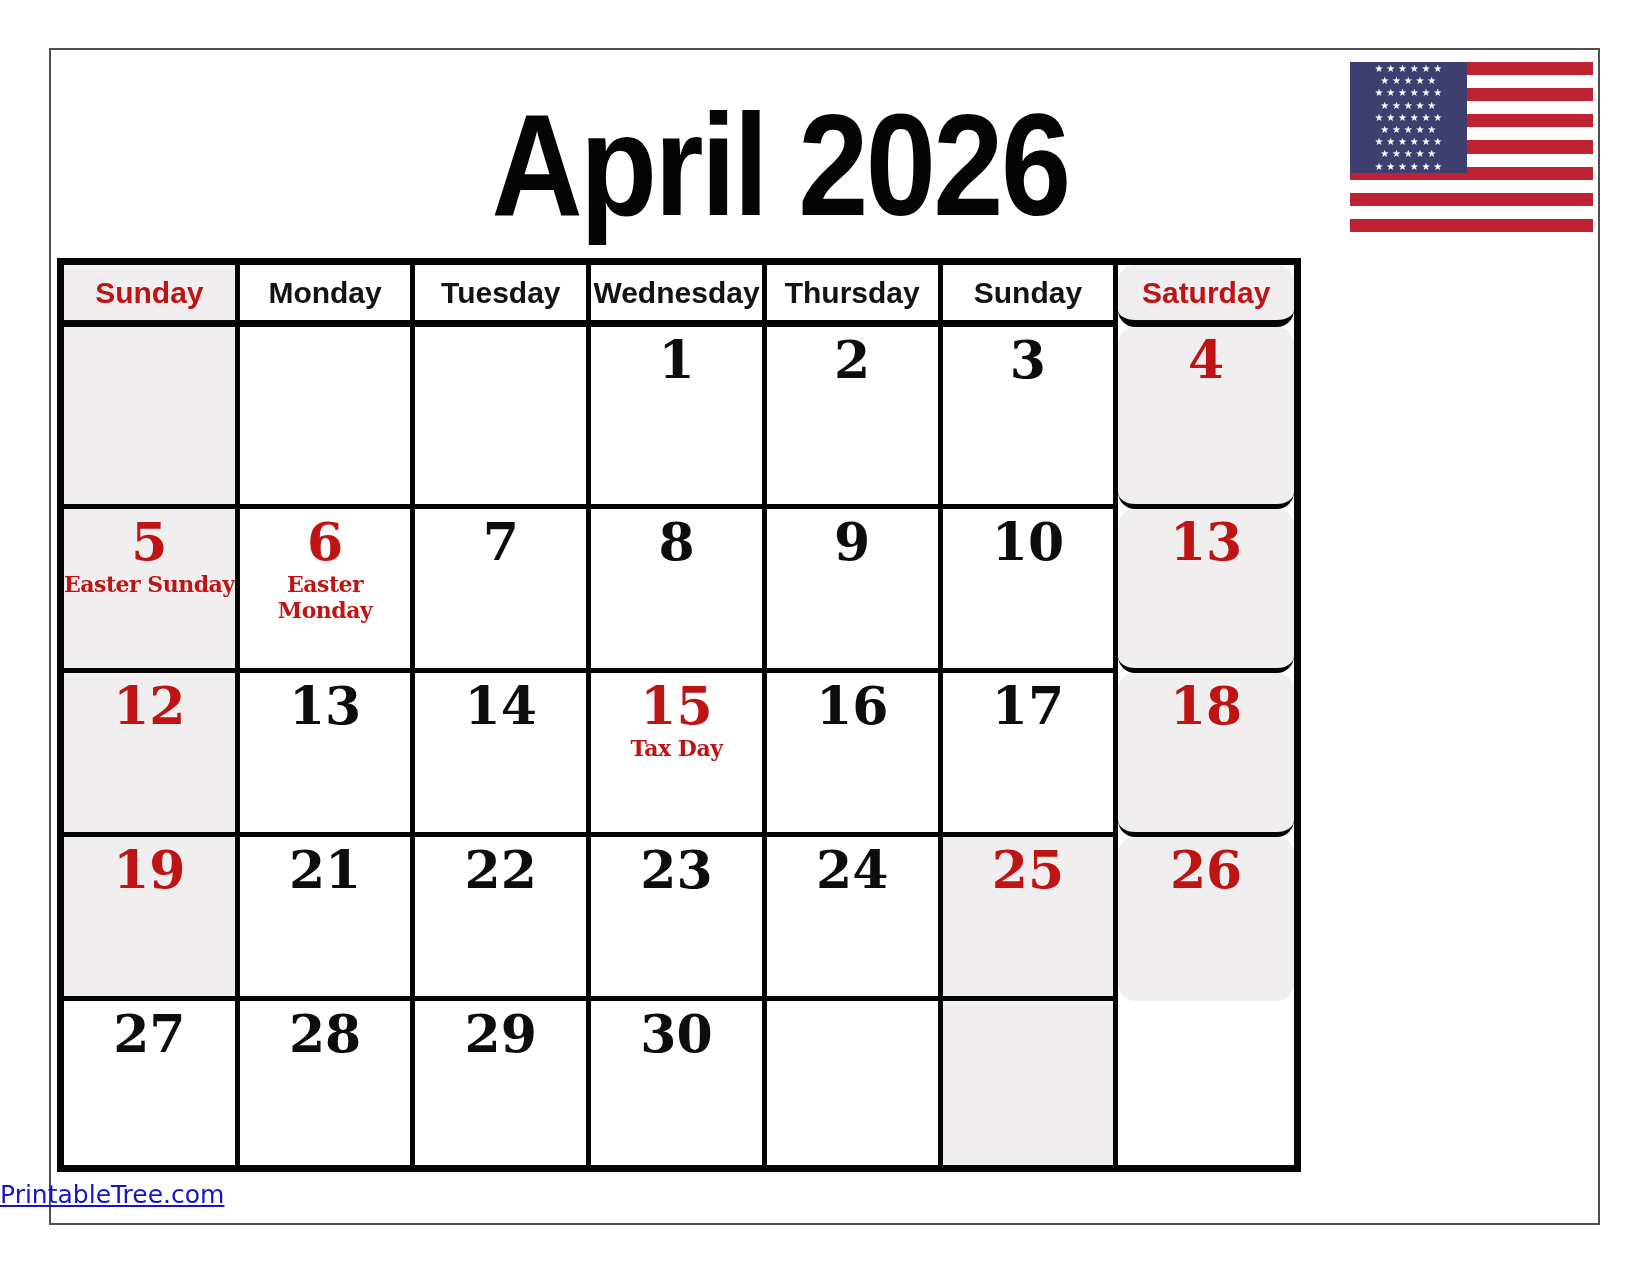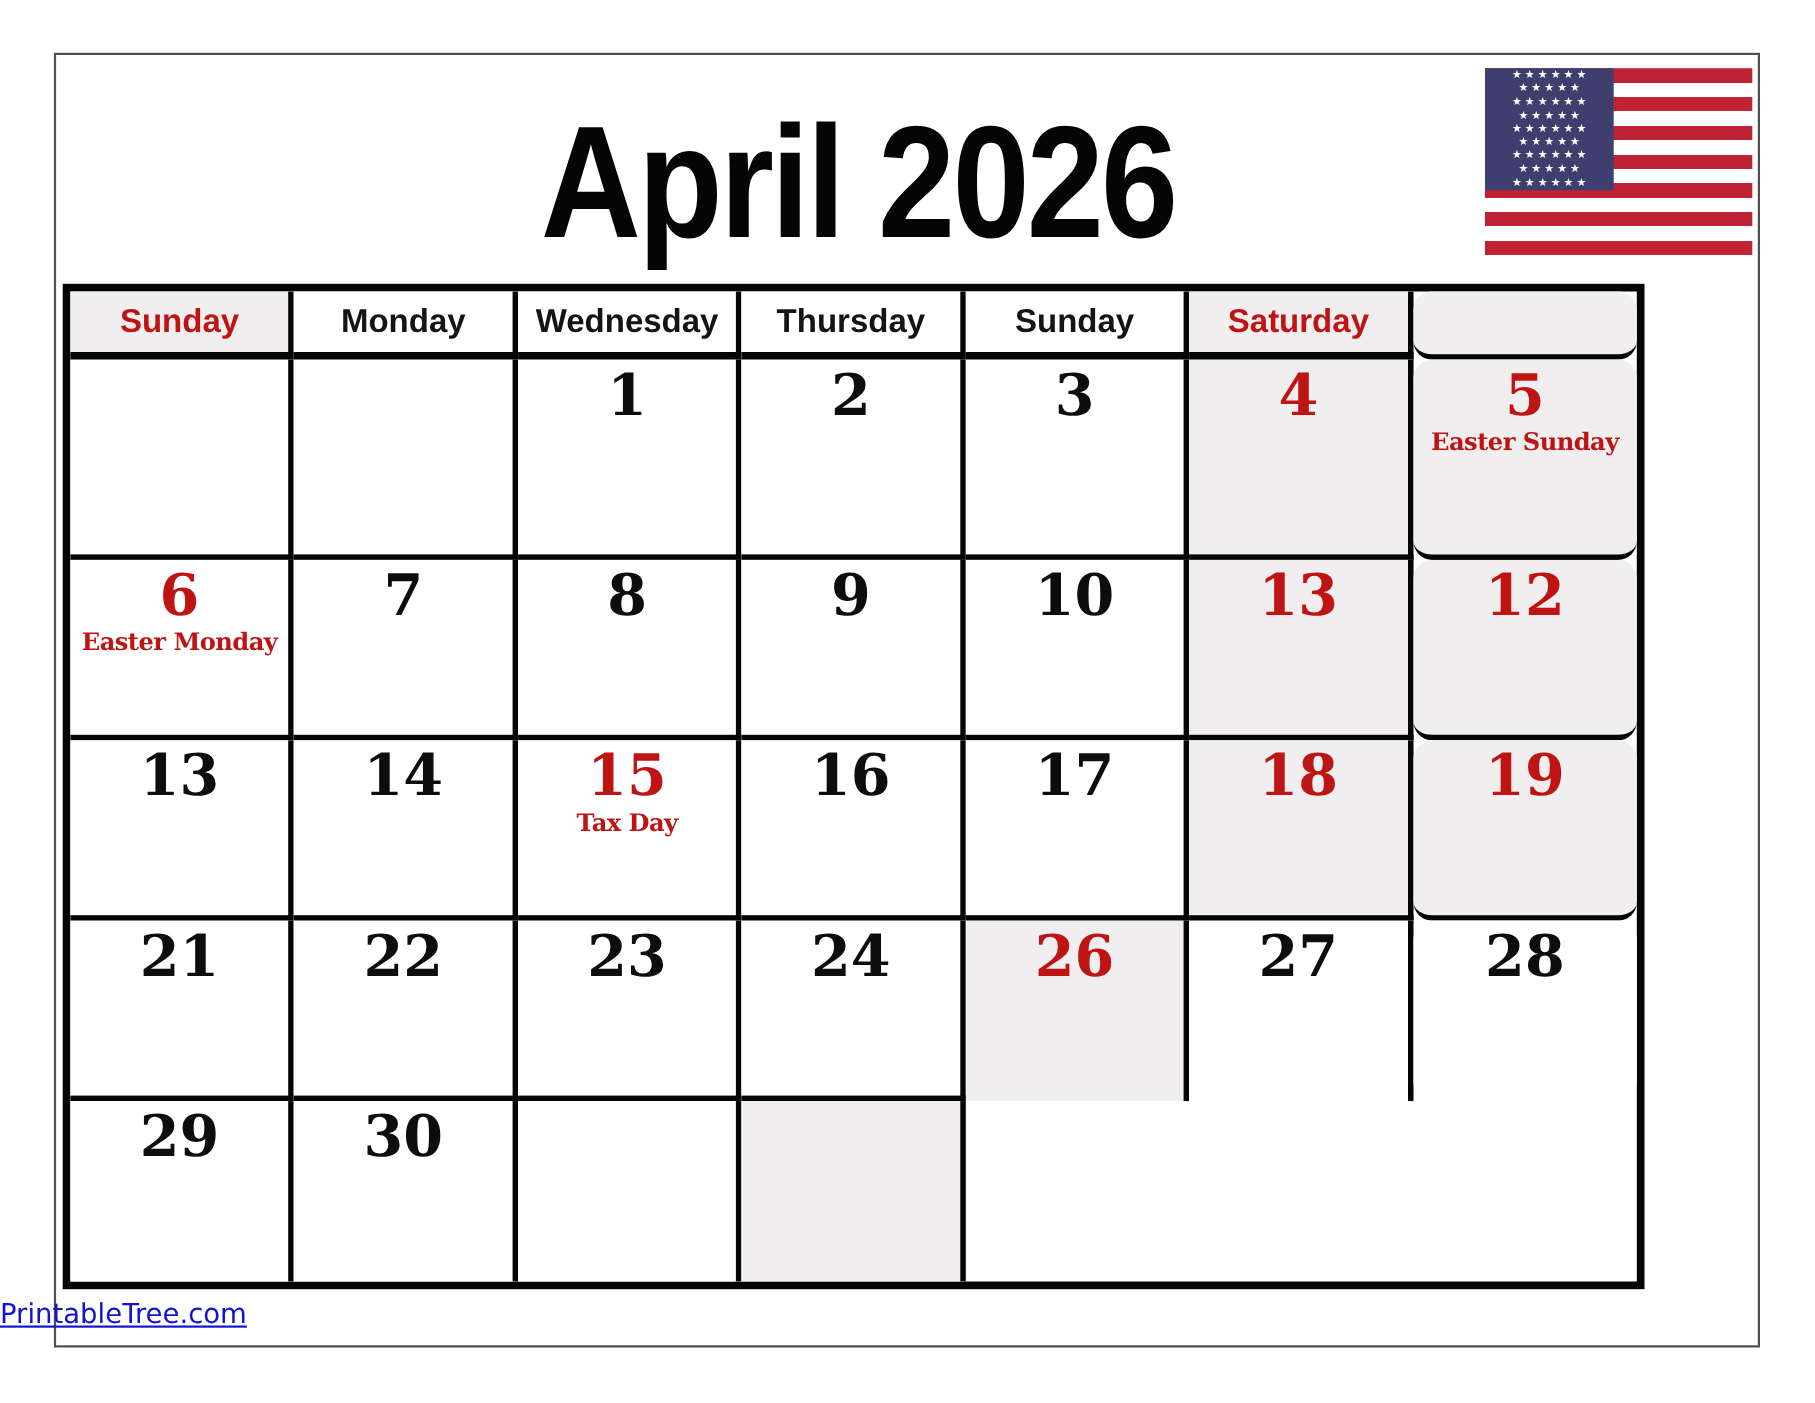--- a/index.html
+++ b/index.html
@@ -18,21 +18,21 @@
   .flag{position:absolute;left:1350px;top:62px;width:243px;height:170px;
         background:repeating-linear-gradient(to bottom,
           #BF2333 0 7.692%, #ffffff 7.692% 15.385%);}
   .canton{position:absolute;left:0;top:0;width:48%;height:65.5%;
           background:#3E3E6F;overflow:hidden;padding-top:1px;}
   .srow{display:flex;justify-content:space-around;align-items:center;
         height:12.2px;color:#ffffff;font-size:10px;line-height:10px;padding:0 3px;}
   .srow span{letter-spacing:0;white-space:nowrap;width:100%;display:flex;justify-content:space-around;}
 
   
-  .cal{position:absolute;left:57px;top:258px;width:1438px;
+  .cal{position:absolute;left:57px;top:258px;width:1244px;
        display:grid;grid-template-columns:repeat(7,1fr);
        grid-template-rows:62px 182px 164px 164px 164px 164px;
        border:7px solid #050505;background:#ffffff;}
   .hcell,.cell{border-right:5px solid #050505;border-bottom:5px solid #050505;
                background:#ffffff;overflow:hidden;}
   .cal > div:nth-child(7n){border-right:none;border-radius:17px;}
   .cal > div:nth-last-child(-n+7){border-bottom:none;}
   .hcell{border-bottom-width:7px;display:flex;align-items:center;justify-content:center;
          font-weight:700;font-size:30px;color:#141414;}
   .we{background:#F0EEEE;}
@@ -86,20 +86,21 @@
     <div class="srow">
         <span>★ ★ ★ ★ ★ ★</span>
       </div>
   </div>
 </div>
 
 <div class="cal">
 
   <div class="hcell we red">Sunday</div>
   <div class="hcell">Monday</div>
+  <div class="hcell">Tuesday</div>
   <div class="hcell">Wednesday</div>
   <div class="hcell">Thursday</div>
   <div class="hcell">Sunday</div>
   <div class="hcell we red">Saturday</div>
 
   <div class="cell we"></div>
   <div class="cell"></div>
   <div class="cell"></div>
   <div class="cell">
       <span class="num">1</span>
@@ -169,20 +170,23 @@
     </div>
   <div class="cell">
       <span class="num">22</span>
     </div>
   <div class="cell">
       <span class="num">23</span>
     </div>
   <div class="cell">
       <span class="num">24</span>
     </div>
+  <div class="cell we redday">
+      <span class="num">25</span>
+    </div>
 
   <div class="cell we redday">
       <span class="num">26</span>
     </div>
   <div class="cell">
       <span class="num">27</span>
     </div>
   <div class="cell">
       <span class="num">28</span>
     </div>

